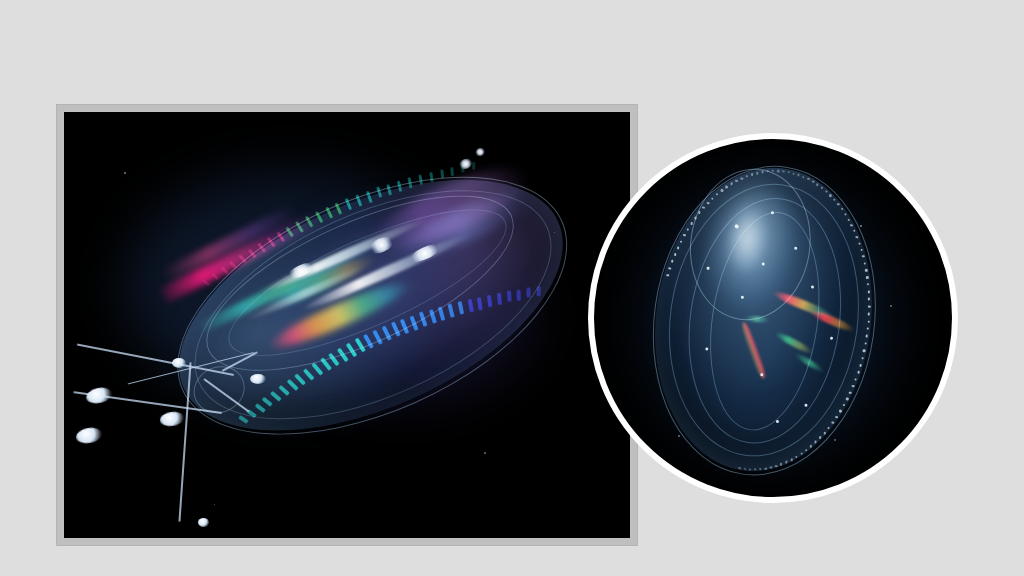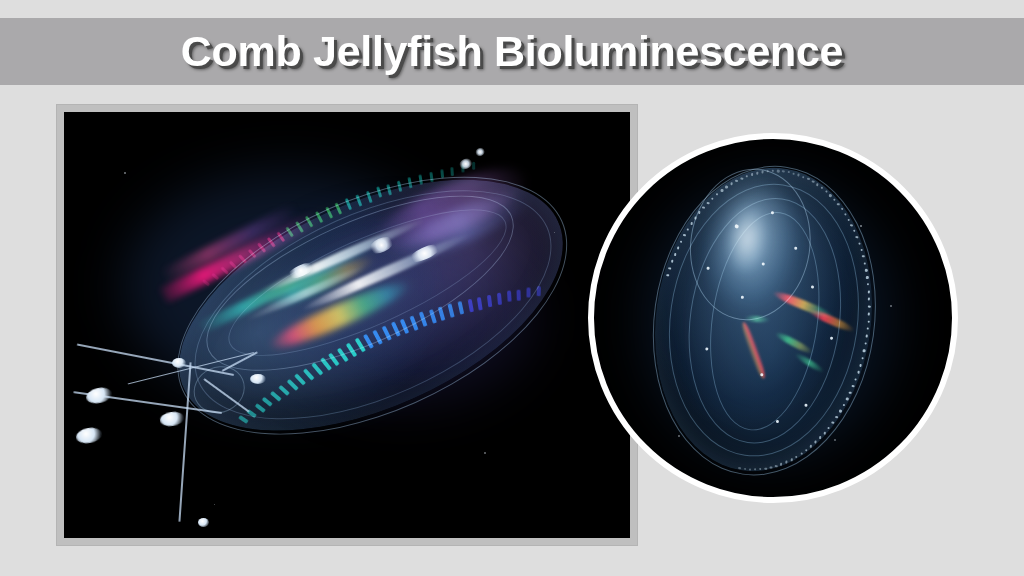--- a/index.html
+++ b/index.html
@@ -128,23 +128,20 @@
   .inset-streak{position:absolute;border-radius:50%;mix-blend-mode:screen;filter:blur(1.1px);}
   .speck{position:absolute;border-radius:50%;background:rgba(235,246,255,.9);mix-blend-mode:screen;}
   .cilia-dot{position:absolute;width:2.4px;height:2.4px;border-radius:50%;
     background:rgba(215,238,255,.85);mix-blend-mode:screen;}
 </style>
 </head>
 <body>
 
 <div id="slide">
 
-  <div id="title-banner">
-    <div id="title-text">Comb Jellyfish Bioluminescence</div>
-  </div>
 
   <div id="main-photo-frame">
     <div id="main-photo" aria-label="Large iridescent comb jellyfish (ctenophore) with rainbow comb rows and trailing tentacles on a black background">
 
       <div class="haze" style="left:60px;top:60px;width:330px;height:230px;background:rgba(26,48,86,.45);"></div>
       <div class="haze" style="left:210px;top:120px;width:260px;height:170px;background:rgba(40,38,92,.35);"></div>
 
       <div id="jelly-main">
 
         <div id="bell"></div>

